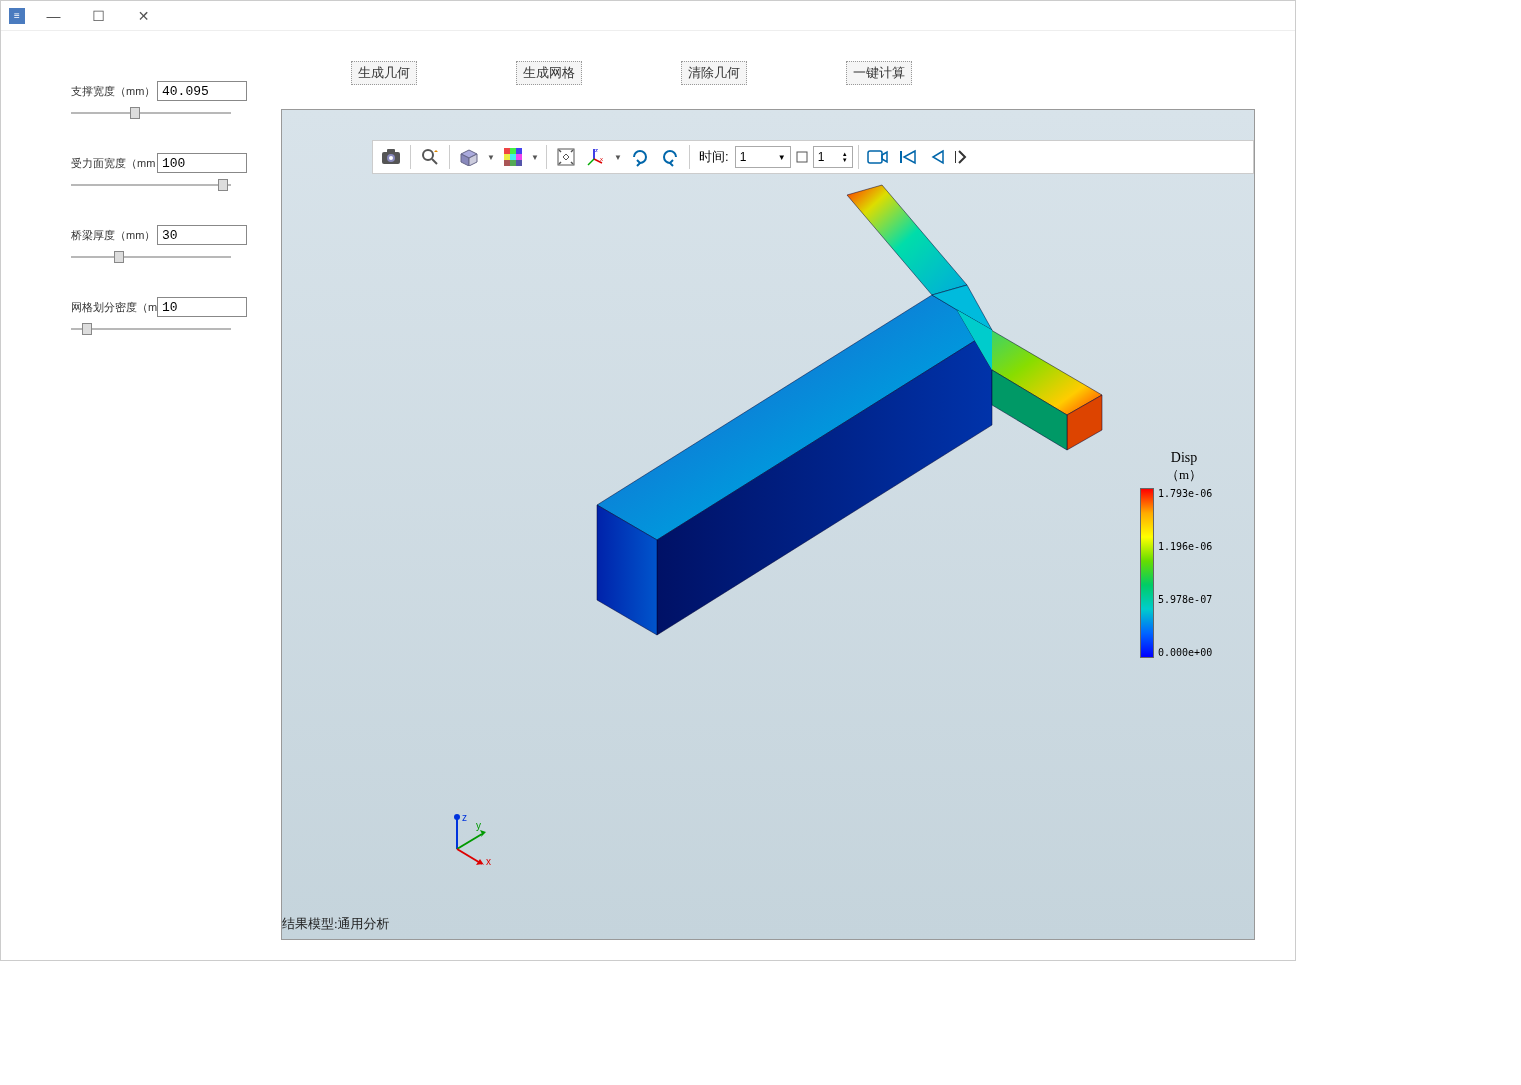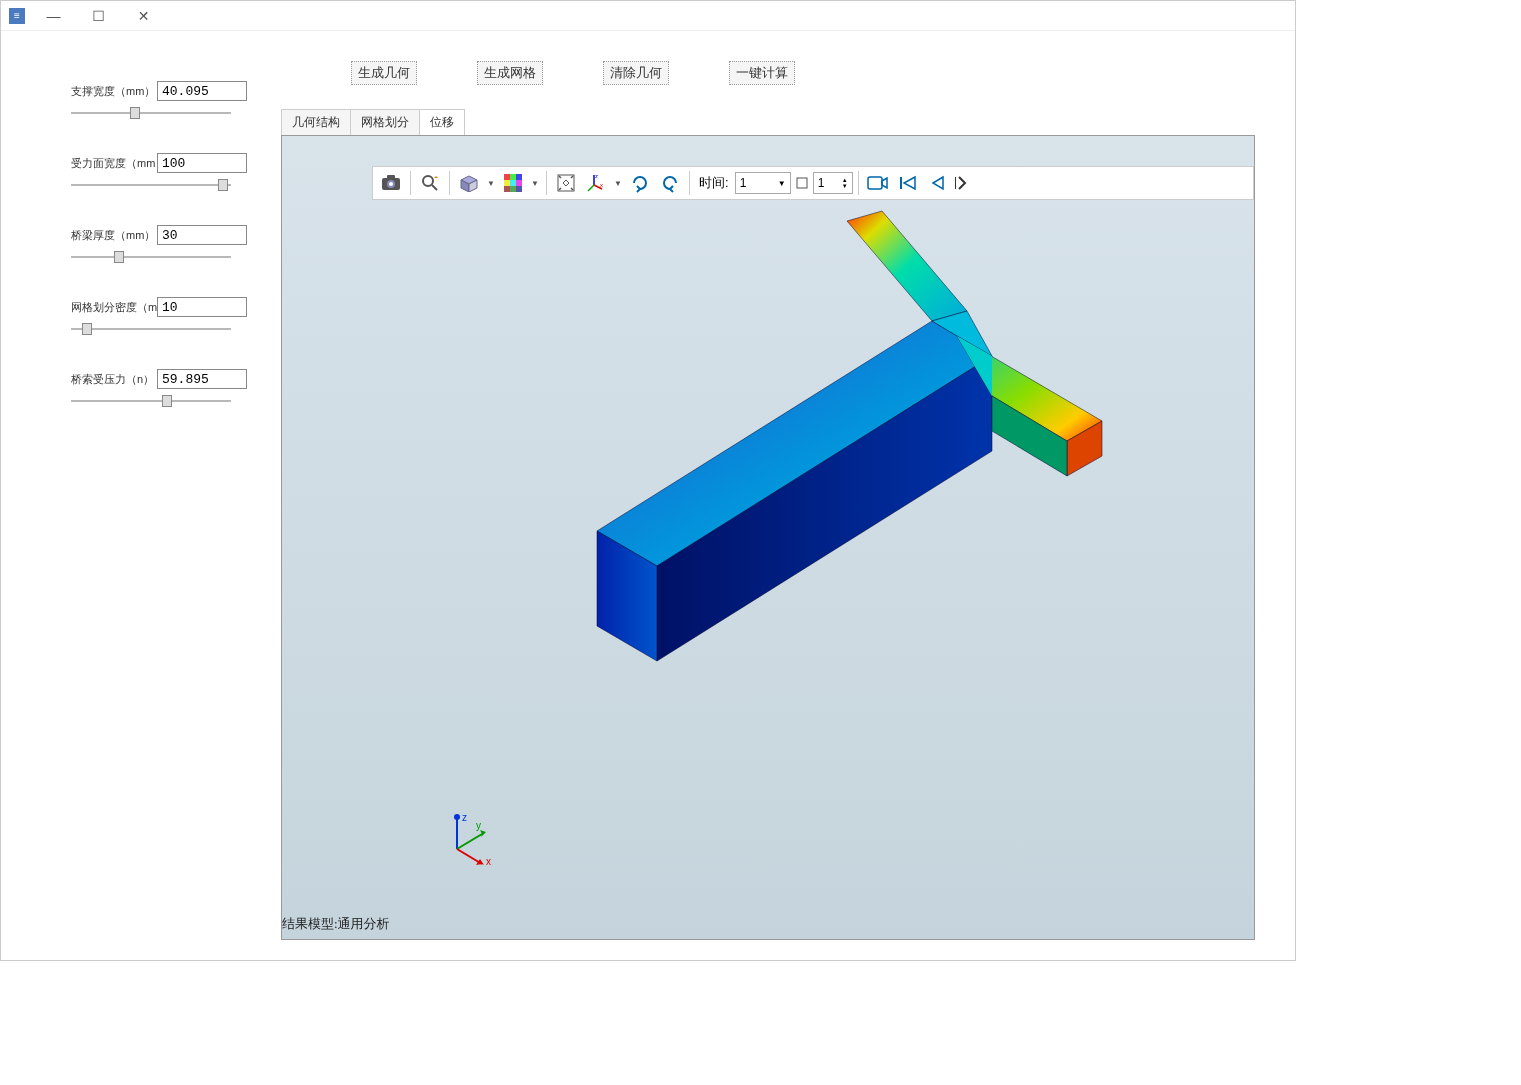--- a/index.html
+++ b/index.html
@@ -18,21 +18,21 @@
 .sidebar { width: 240px; padding: 30px 20px 0 50px; }
 .param { margin-bottom: 32px; }
 .param-row { display: flex; align-items: center; gap: 6px; }
 .param-label { font-size: 11px; color: #333; white-space: nowrap; min-width: 80px; }
 .param-input { width: 90px; height: 20px; border: 1px solid #888; padding: 0 4px; font-family: "Courier New", monospace; font-size: 13px; }
 .param-slider { width: 160px; height: 16px; margin-top: 4px; position: relative; }
 .param-slider .track { position: absolute; top: 7px; left: 0; right: 0; height: 2px; background: #b8b8b8; }
 .param-slider .thumb { position: absolute; top: 2px; width: 10px; height: 12px; background: #ddd; border: 1px solid #888; transform: translateX(-50%); }
 
 .main { flex: 1; display: flex; flex-direction: column; }
-.action-bar { display: flex; gap: 60px; padding: 10px 70px 24px; }
+.action-bar { display: flex; gap: 99px; padding: 10px 70px 24px; }
 .action-btn { padding: 2px 6px; border: 1px dotted #999; background: #f5f5f5; font-size: 13px; font-family: SimSun, serif; color: #333; cursor: pointer; }
 
 .tabs { display: flex; margin-left: 0; }
 .tab { padding: 4px 10px; font-size: 12px; color: #333; background: #f5f5f5; border: 1px solid #ccc; border-bottom: none; margin-right: -1px; cursor: pointer; }
 .tab.active { background: #fff; position: relative; z-index: 2; }
 
 .viewer { flex: 1; border: 1px solid #999; background: #f5f5f5; display: flex; flex-direction: column; position: relative; overflow: hidden; }
 .canvas-area { flex: 1; position: relative; }
 
 .toolbar { position: absolute; top: 30px; left: 90px; right: 0; height: 34px; background: #fff; border: 1px solid #ccc; display: flex; align-items: center; padding: 0 4px; gap: 2px; z-index: 5; }
@@ -109,46 +109,31 @@
         <div class="param">
           <div class="param-row">
             <span class="param-label">网格划分密度（mm）</span>
             <input class="param-input" value="10" style="">
           </div>
           <div class="param-slider">
             <div class="track"></div>
             <div class="thumb" style="left:10%"></div>
           </div>
         </div>
-        <div class="param">
-          <div class="param-row">
-            <span class="param-label">桥索受压力（n）</span>
-            <input class="param-input" value="59.895" style="">
-          </div>
-          <div class="param-slider">
-            <div class="track"></div>
-            <div class="thumb" style="left:60%"></div>
-          </div>
-        </div>
       </div>
 
     <div class="main">
 
       <div class="action-bar" id="action-bar">
           <button class="action-btn">生成几何</button>
           <button class="action-btn">生成网格</button>
           <button class="action-btn">清除几何</button>
           <button class="action-btn">一键计算</button>
         </div>
 
-      <div class="tabs" id="tabs">
-          <div class="tab">几何结构</div>
-          <div class="tab">网格划分</div>
-          <div class="tab active">位移</div>
-        </div>
 
       <div class="viewer">
         <div class="canvas-area">
           <div class="canvas-bg"></div>
 
           <div class="toolbar">
             <div class="tb-btn">
               <svg width="20" height="18" viewBox="0 0 20 18">
                   <rect x="1" y="4" width="18" height="12" rx="2" fill="#555"></rect>
                   <rect x="6" y="1" width="8" height="4" rx="1" fill="#555"></rect>
@@ -313,20 +298,33 @@
             <circle cx="25" cy="8" r="3" fill="#0033dd"></circle>
             <text x="30" y="12" font-size="10" fill="#0033dd">z</text>
             <line x1="25" y1="40" x2="50" y2="25" stroke="#009900" stroke-width="2"></line>
             <path d="M 50 25 l -2 -4 l 6 2 l -5 5 z" fill="#009900"></path>
             <text x="44" y="20" font-size="10" fill="#009900">y</text>
             <line x1="25" y1="40" x2="50" y2="55" stroke="#dd0000" stroke-width="2"></line>
             <path d="M 50 55 l -6 1 l 4 -6 l 4 6 z" fill="#dd0000"></path>
             <text x="54" y="56" font-size="10" fill="#dd0000">x</text>
           </svg>
 
+          <div class="legend">
+            <div class="legend-title">Disp</div>
+            <div class="legend-unit">（m）</div>
+            <div class="legend-bar-wrap">
+              <div class="legend-bar"></div>
+              <div class="legend-ticks" id="legend-ticks">
+                  <div>1.793e-06</div>
+                  <div>1.196e-06</div>
+                  <div>5.978e-07</div>
+                  <div>0.000e+00</div>
+                </div>
+            </div>
+          </div>
 
           <div class="caption">结果模型:通用分析</div>
         </div>
       </div>
 
     </div>
   </div>
 </div>
 
 </body></html>

